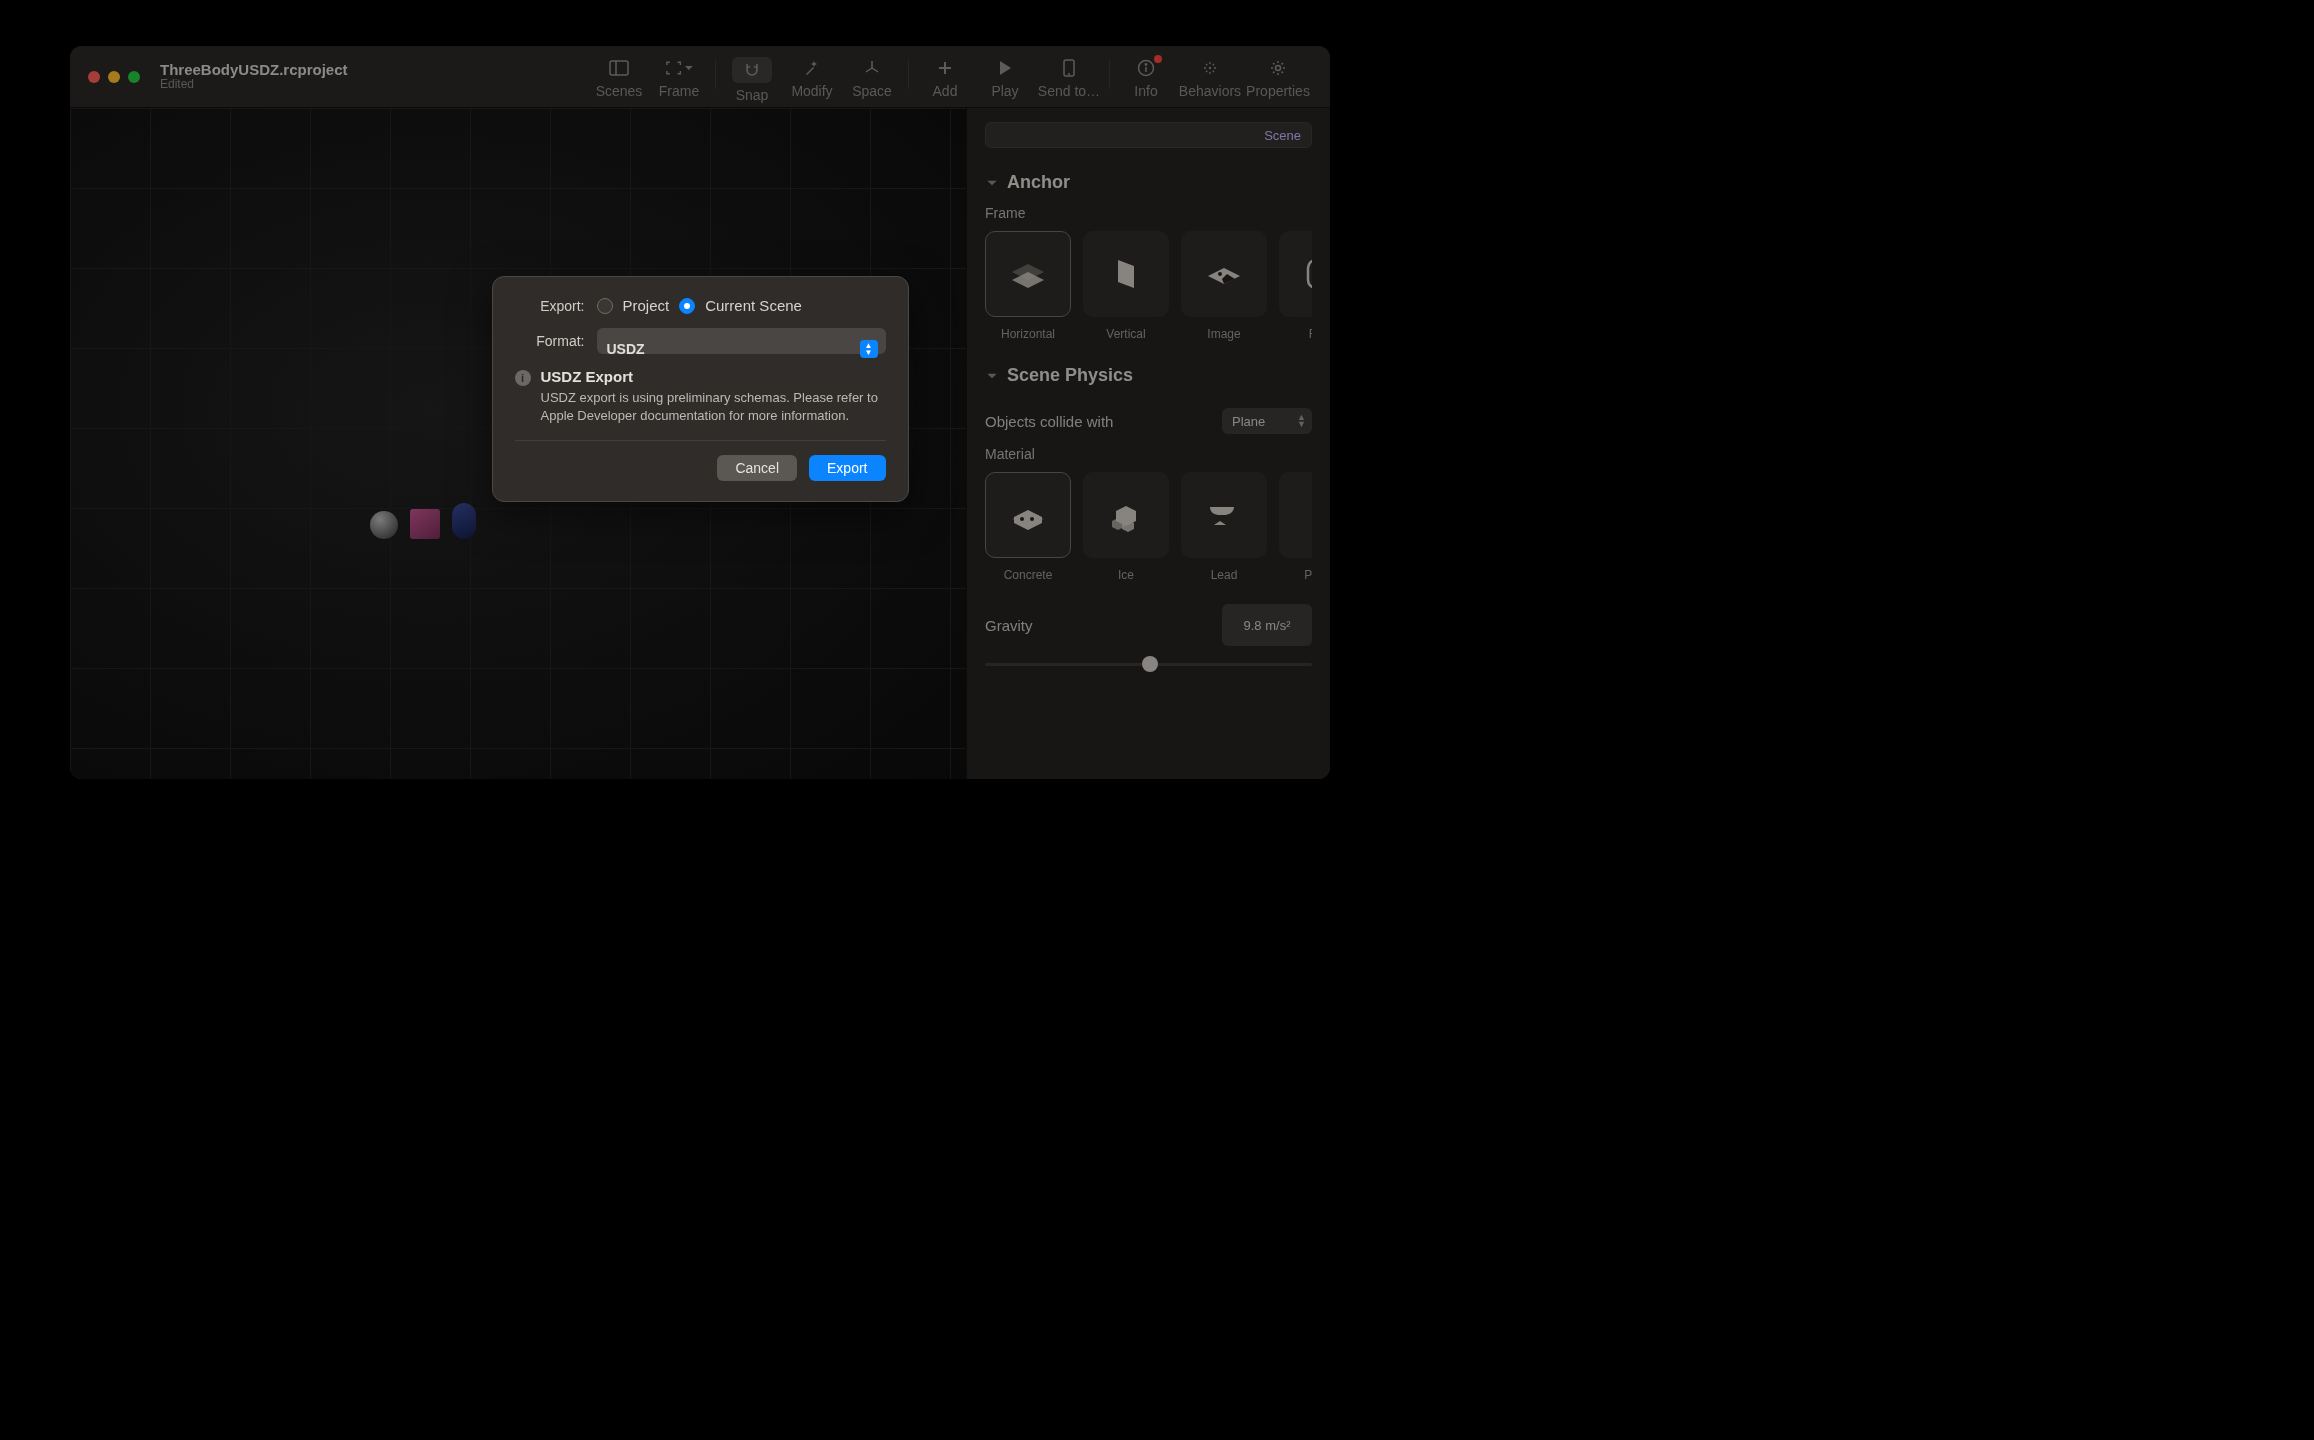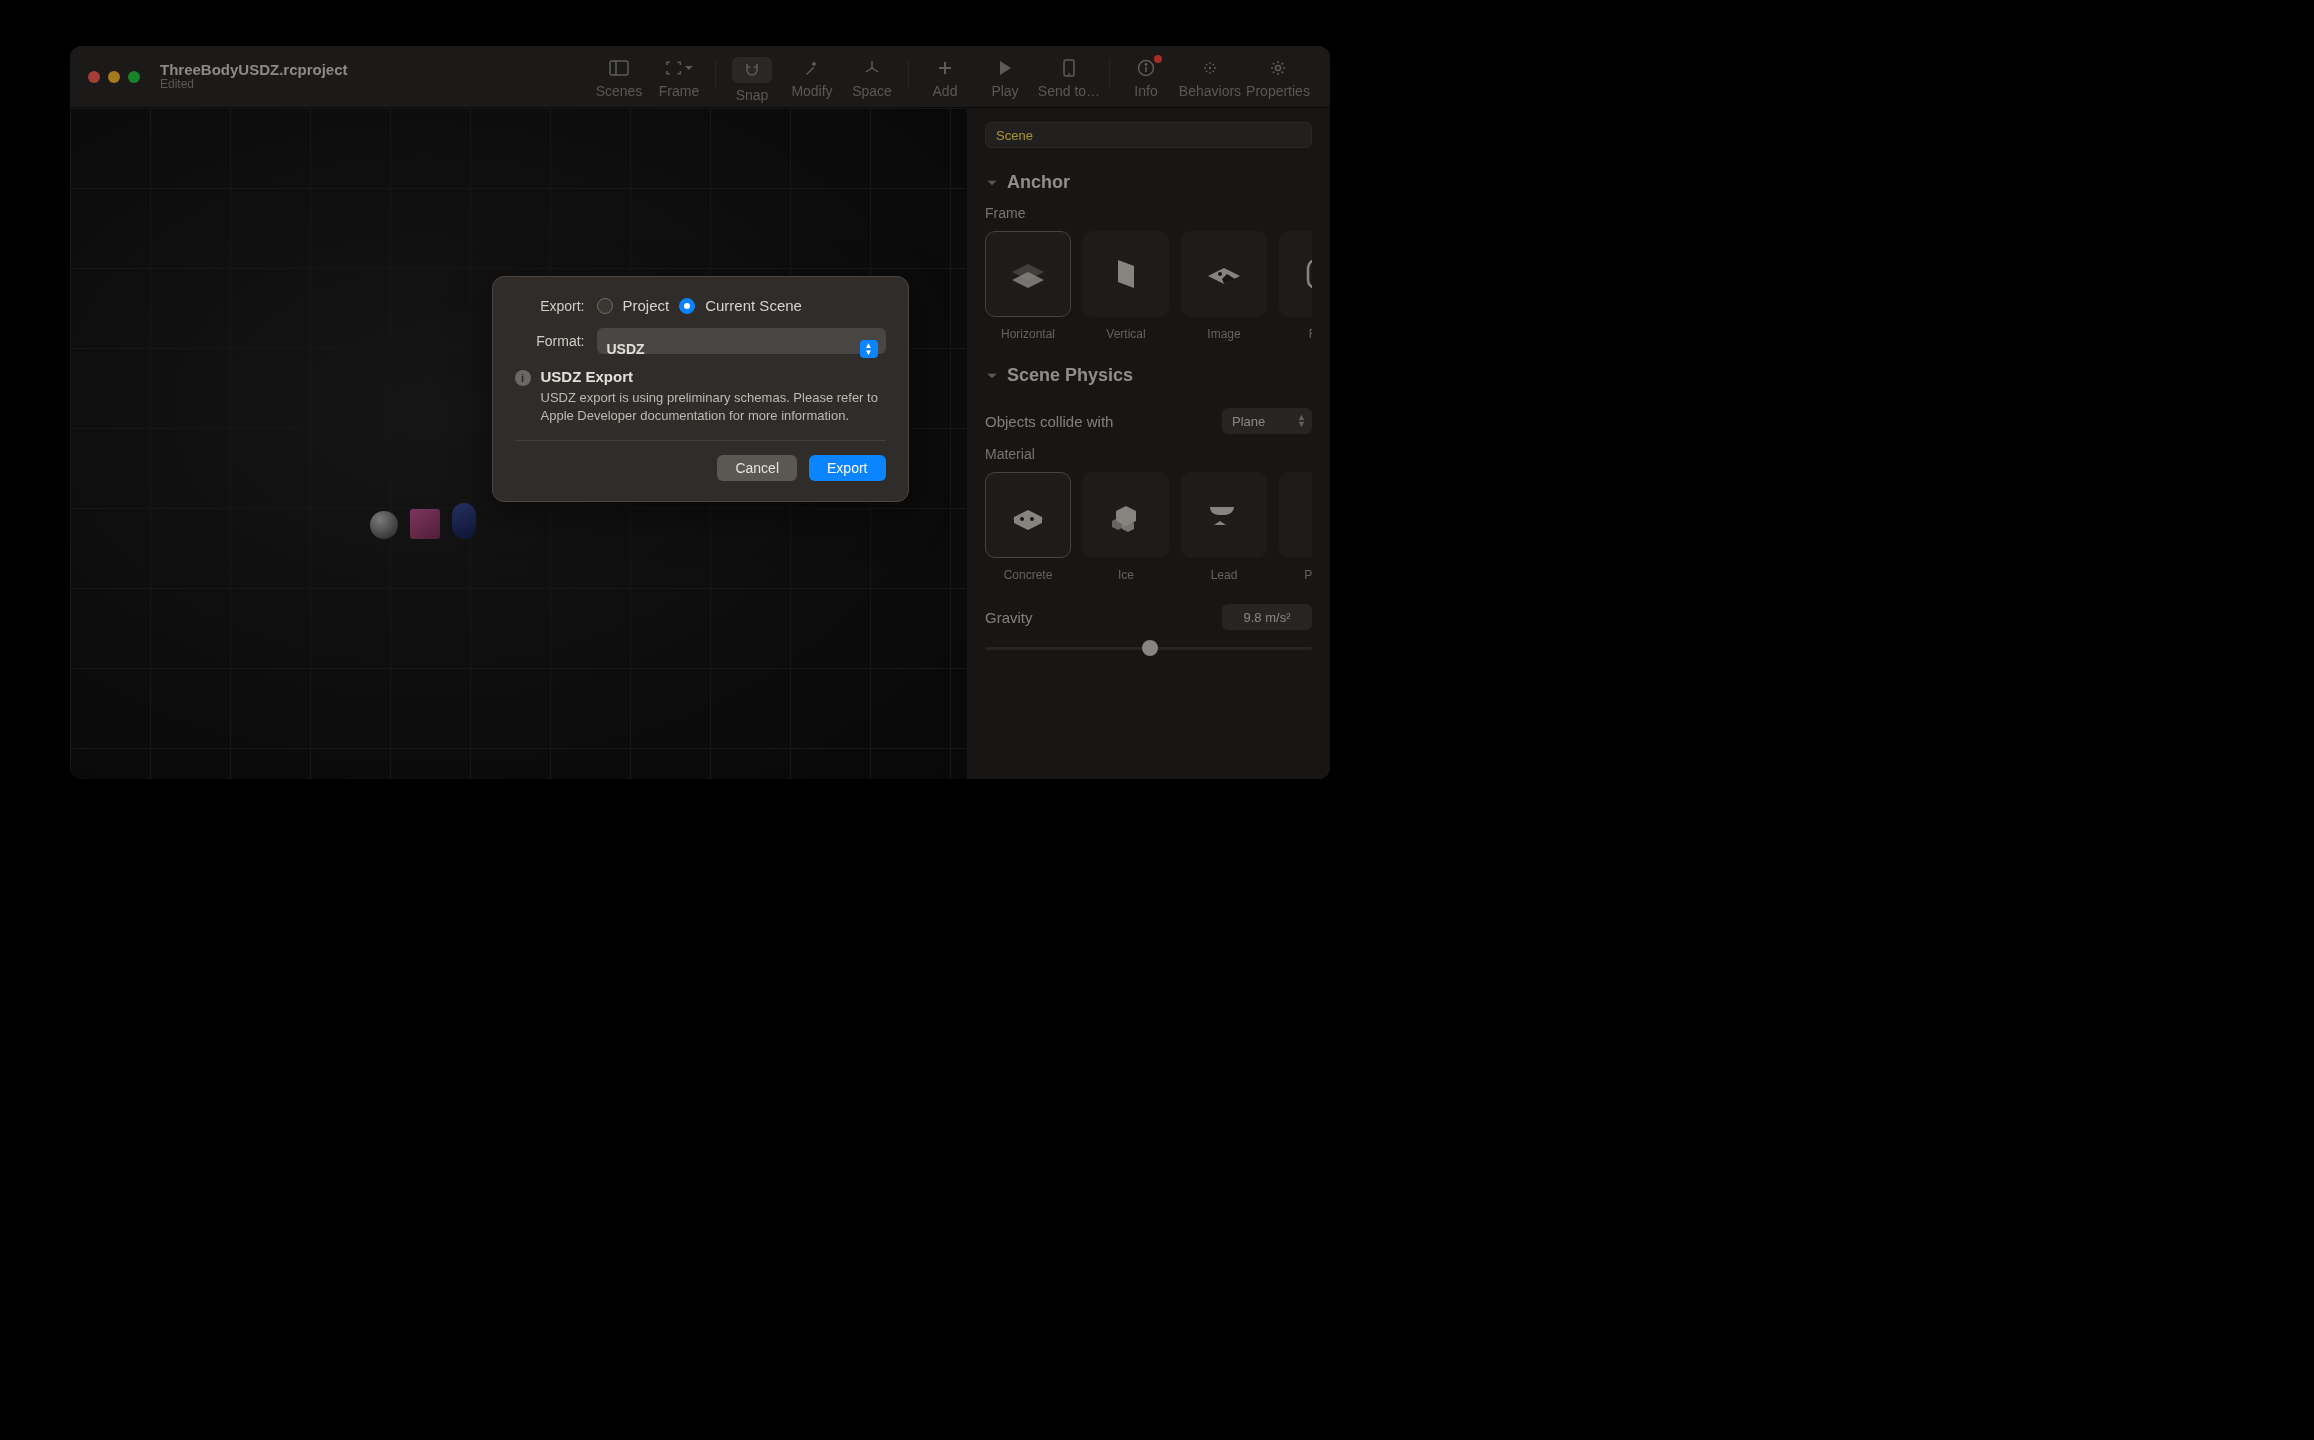--- a/index.html
+++ b/index.html
@@ -66,21 +66,21 @@
   .cube-pink { width:30px;height:30px; background:linear-gradient(145deg,#c2538e,#7b2f58); border-radius:3px;}
   .cyl-blue { width:24px;height:36px;border-radius:12px; background:linear-gradient(160deg,#3a4c96,#162050);}
 
   
   .inspector {
     width: 364px; background:#252321; border-left:1px solid #111;
     padding: 14px 18px; color:#c9c6c2; overflow:hidden;
   }
   .search-field {
     width:100%; background:#343230; border:1px solid #3e3c39; border-radius:6px;
-    height:26px; padding:0 10px; color:#fde047; font-size:13px; outline:none;
+    height:26px; padding:0 10px; color:#c4b5fd; font-size:13px; outline:none;text-align:right;
   }
   .section-header { display:flex; align-items:center; gap:8px; margin:24px 0 10px; }
   .section-title { font-size:18px; font-weight:600; color:#dcd9d5; }
   .chev { width:14px;height:14px; color:#8a8784; }
   .label { color:#b6b2ad; font-size:14px; margin:12px 0 10px; }
 
   .tile-row { display:flex; gap:12px; overflow:hidden; }
   .tile {
     width:86px; display:flex; flex-direction:column; align-items:center; gap:10px;
     flex:0 0 86px;
@@ -97,21 +97,21 @@
   .row { display:flex; align-items:center; justify-content:space-between; margin:22px 0 10px;}
   .row .lbl { color:#c7c3be; font-size:15px;}
   .select {
     background:#3b3936; border-radius:6px; font-size:13px; color:#d3cfca;
     height:26px; padding:0 26px 0 10px; display:flex; align-items:center; position:relative; min-width:90px;
   }
   .select .ud { position:absolute; right:6px; color:#9a9692; font-size:9px; display:flex; flex-direction:column; line-height:7px;}
 
   .value-box {
     background:#3b3936; border-radius:6px; font-size:13px; color:#d3cfca;
-    height:26px; padding:0 10px; display:flex; align-items:center; min-width:90px; justify-content:center;
+    height:42px; padding:0 10px; display:flex; align-items:center; min-width:90px; justify-content:center;
   }
 
   .slider { position:relative; width:100%; height:16px; margin-top:6px;}
   .slider-track { position:absolute; top:7px; left:0; right:0; height:3px; background:#3b3936; border-radius:2px;}
   .slider-thumb { position:absolute; top:0; left:48%; width:16px;height:16px;border-radius:50%; background:#cfcbc6;}
 
   
   .modal-overlay {
     position:absolute; inset:0; background:rgba(0,0,0,0.35);
     display:flex; align-items:flex-start; justify-content:center; padding-top:230px;

